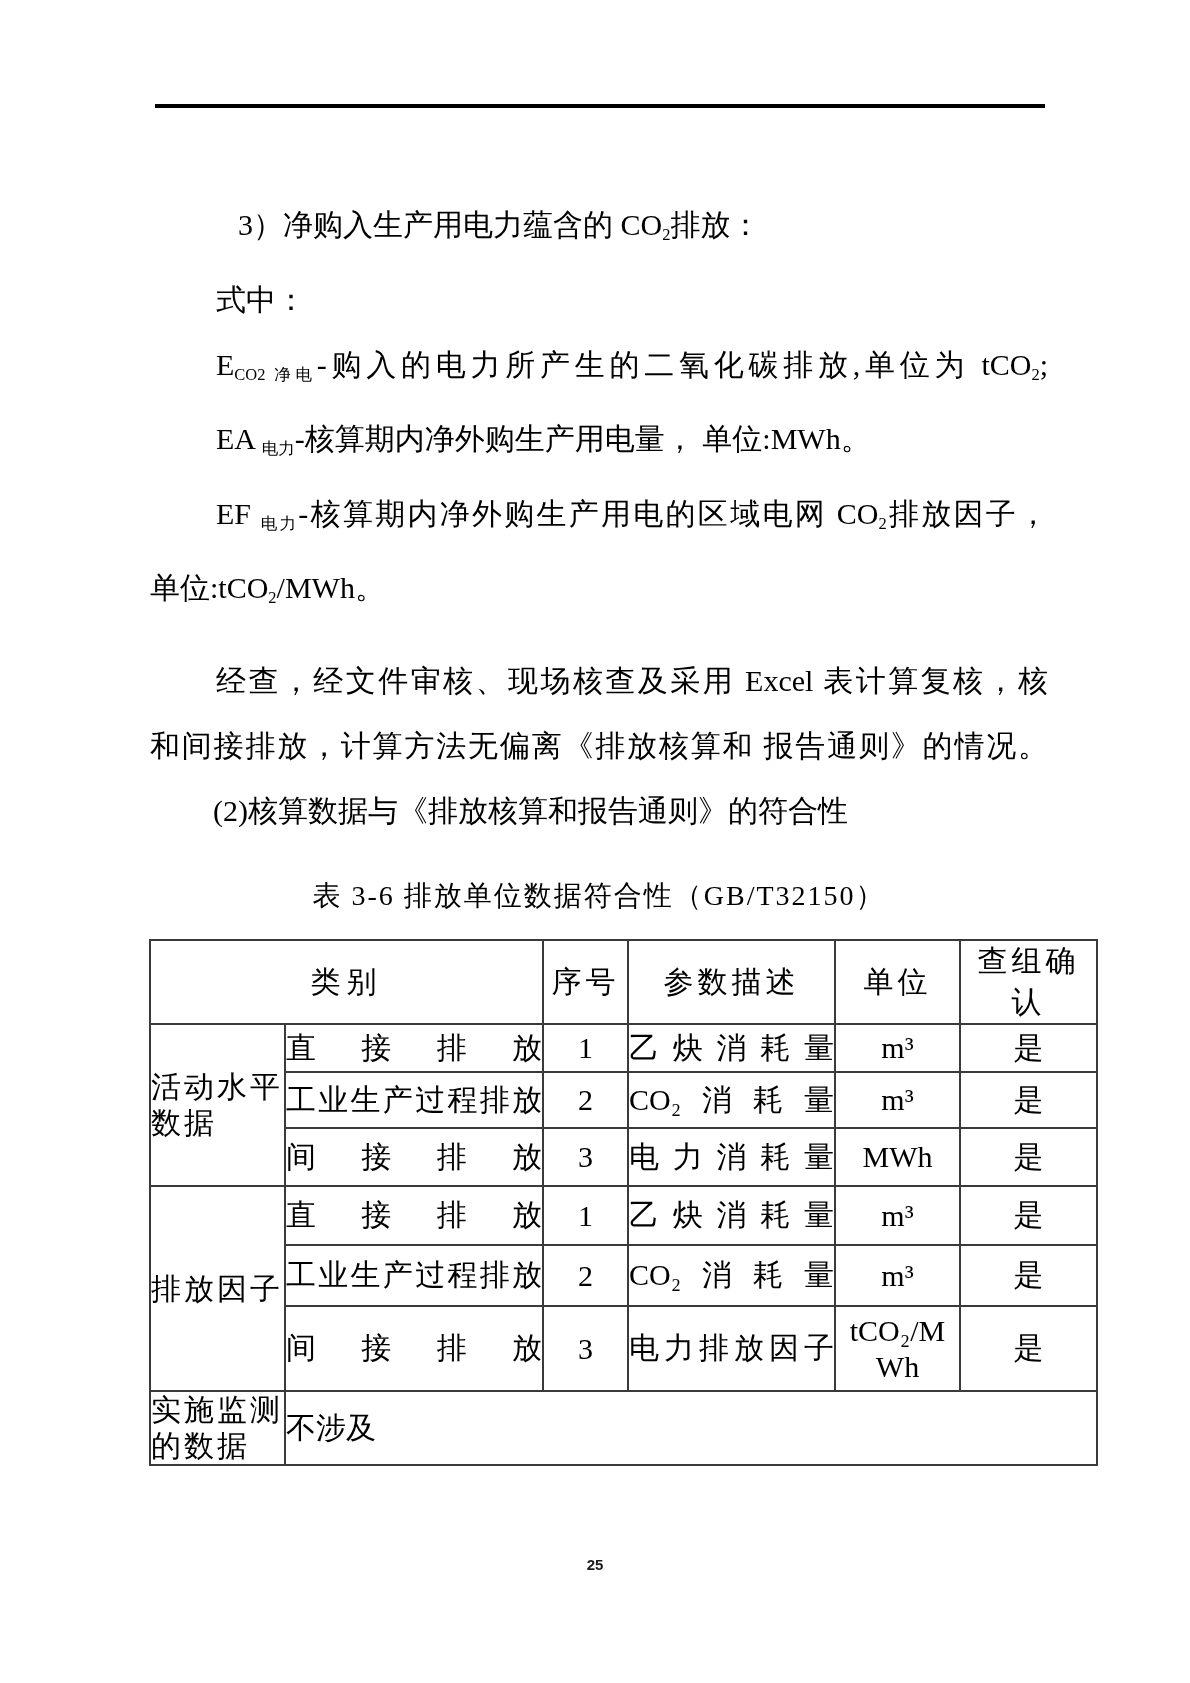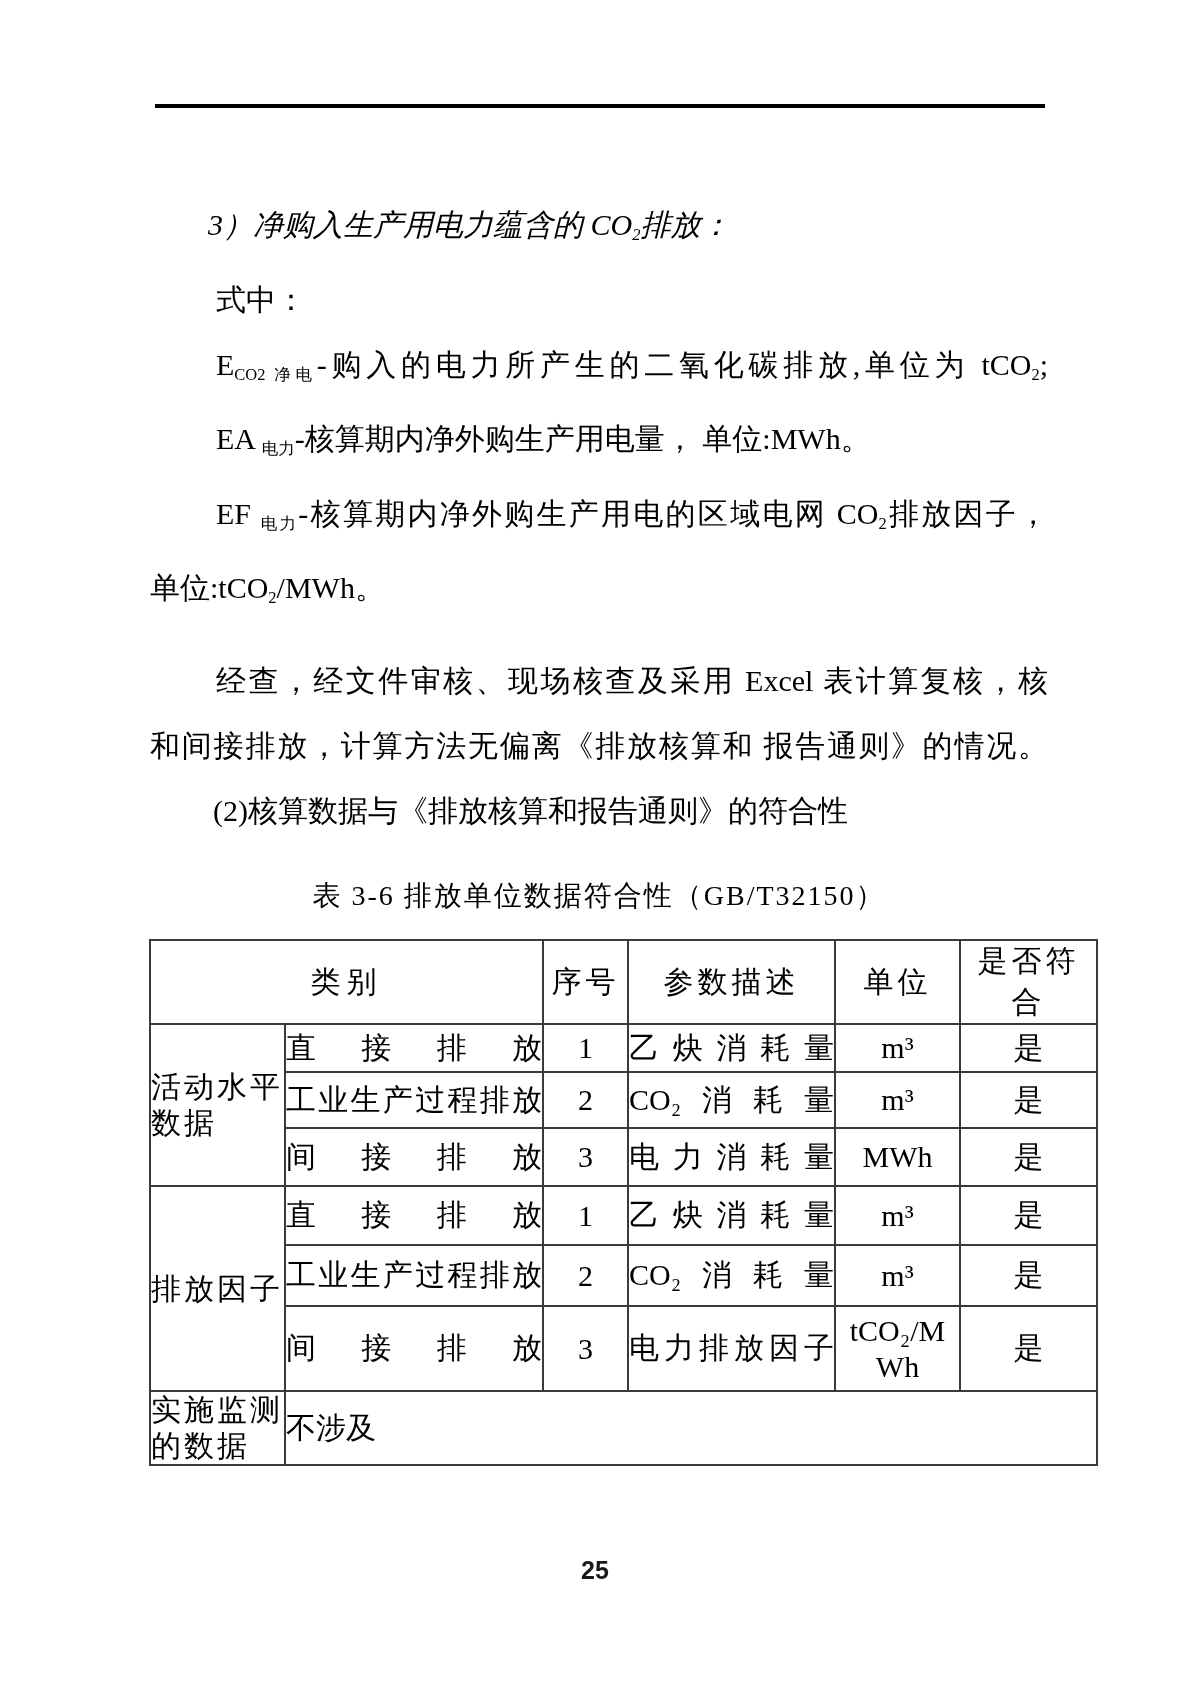--- a/index.html
+++ b/index.html
@@ -16,21 +16,21 @@
     width:890px;height:4px;background:#000;
   }
   .content{
     margin-left:150px;
     width:898px;
     font-size:30px;
     line-height:65px;
   }
   .line{white-space:nowrap;}
   .jl{white-space:normal;text-align:justify;text-align-last:justify;}
-  .p1{margin-left:58px;margin-top:84px;font-style:italic;}
+  .p1{margin-left:88px;margin-top:84px;}
   .formula{margin-left:200px;}
   .ind{margin-left:66px;}
   .jl.ind{margin-left:66px;width:832px;}
   .gap-top{margin-top:18px;}
   .p10{margin-left:63px;}
   .sub{font-size:0.55em;vertical-align:-0.28em;letter-spacing:0;}
   .fnum{margin-left:85px;}
   .table-title{
     margin-top:33px;
     text-align:center;
@@ -61,21 +61,21 @@
   td.center{text-align:center;}
   td.subcat{text-align:justify;text-align-last:justify;padding:0 10px;}
   td.param{text-align:justify;text-align-last:justify;padding:0 14px;}
   td.group{letter-spacing:3px;padding:0 4px;font-size:28px;line-height:36px;}
   td.unit{text-align:center;word-break:break-all;padding:0 6px;line-height:36px;}
   td.note{padding-left:14px;}
   .page-number{
     position:absolute;left:0;top:1556px;width:100%;
     text-align:center;
     font-family:"Liberation Sans","DejaVu Sans",sans-serif;
-    font-size:25px;font-weight:600;color:#1a1a1a;
+    font-size:15px;font-weight:600;color:#1a1a1a;
   }
 </style>
 </head>
 <body>
 
 <div class="page">
 
   <div class="rule"></div>
 
   <div class="content">
@@ -108,21 +108,21 @@
       <col style="width:207px">
         <col style="width:125px">
         <col style="width:137px">
     </colgroup>
     <tbody>
         <tr class="hrow">
       <th class="hd hd-cat" colspan="2">类别</th>
       <th class="hd">序号</th>
       <th class="hd">参数描述</th>
       <th class="hd">单位</th>
-      <th class="hd">是否符合</th>
+      <th class="hd">查组确认</th>
     </tr>
 
     <tr class="r1">
       <td class="group" rowspan="3">活动水平数据</td>
       <td class="subcat">直接排放</td>
       <td class="center">1</td>
       <td class="param">乙炔消耗量</td>
       <td class="unit">m³</td>
       <td class="center">是</td>
     </tr>

